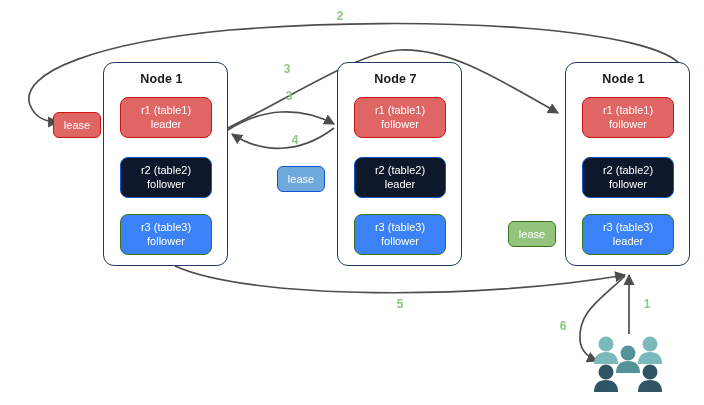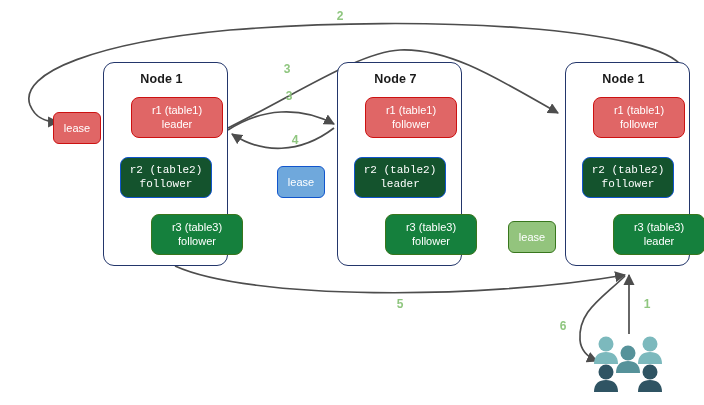--- a/index.html
+++ b/index.html
@@ -49,34 +49,34 @@
     display: flex;
     flex-direction: column;
     align-items: center;
     justify-content: center;
     color: #ffffff;
     font-size: 11px;
     line-height: 13.5px;
     text-align: center;
   }
   .replica span { display: block; }
-  .r-red   { background: #e06666; border: 1.6px solid #cc1111; margin-left: 11px; }
-  .r-blue  { background: #14532d; border: 1.6px solid #1155cc; font-family: Liberation Mono, monospace; }
-  .r-green { background: #15803d; border: 1.6px solid #38761d; margin-left: 31px; }
+  .r-red   { background: #e06666; border: 1.6px solid #cc1111; }
+  .r-blue  { background: #0f172a; border: 1.6px solid #1155cc; }
+  .r-green { background: #3b82f6; border: 1.6px solid #38761d; }
 
   .lease {
     position: absolute;
     box-sizing: border-box;
     border-radius: 6px;
     display: flex;
     align-items: center;
     justify-content: center;
     color: #ffffff;
     font-size: 11px;
-    height: 32px;
+    height: 26px;
   }
   .lease.l-red   { background: #e06666; border: 1.6px solid #cc1111; }
   .lease.l-blue  { background: #6fa8dc; border: 1.6px solid #1155cc; }
   .lease.l-green { background: #93c47d; border: 1.6px solid #38761d; }
 
   .edge-label {
     position: absolute;
     color: #8fc67f;
     font-size: 12px;
     font-weight: bold;

